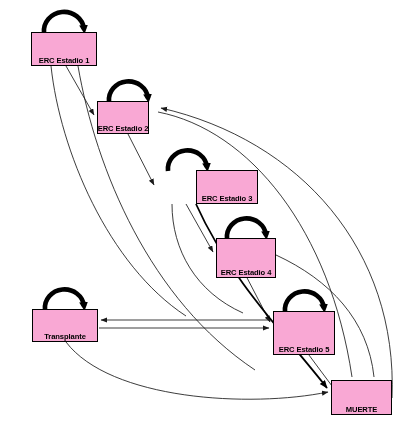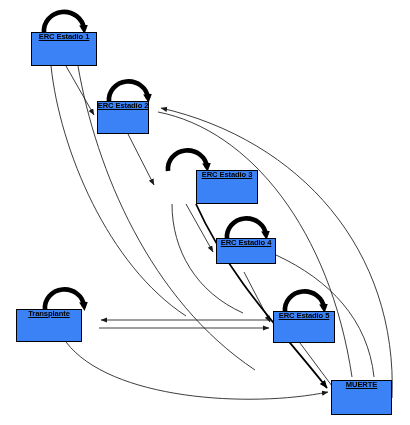--- a/index.html
+++ b/index.html
@@ -22,26 +22,25 @@
     position: absolute;
     left: 0;
     top: 0;
     width: 410px;
     height: 425px;
   }
   .node-box {
     position: absolute;
     box-sizing: border-box;
     border: 1.6px solid #000000;
-    background: #3b82f6;
+    background: #f9a8d4;
     display: flex;
-    align-items: flex-start;
+    align-items: flex-end;
     justify-content: center;
     z-index: 5;
-    text-decoration: underline;
   }
   .node-label {
     font-family: "Liberation Sans", sans-serif;
     font-size: 7.6px;
     font-weight: bold;
     color: #000000;
     letter-spacing: -0.1px;
     white-space: nowrap;
     line-height: 1;
   }
@@ -144,26 +143,26 @@
 
   <div class="node-box" id="node-erc1" style="left: 31px; top: 32px; width: 66px; height: 34px;">
     <span class="node-label">ERC Estadio 1</span>
   </div>
   <div class="node-box" id="node-erc2" style="left: 97px; top: 101px; width: 52px; height: 33px;">
     <span class="node-label">ERC Estadio 2</span>
   </div>
   <div class="node-box" id="node-erc3" style="left: 156px; top: 170px; width: 62px; height: 34px; margin-left: 40px;">
     <span class="node-label">ERC Estadio 3</span>
   </div>
-  <div class="node-box" id="node-erc4" style="left: 216px; top: 238px; width: 60px; height: 26px;">
+  <div class="node-box" id="node-erc4" style="left: 216px; top: 238px; width: 60px; height: 40px;">
     <span class="node-label">ERC Estadio 4</span>
   </div>
-  <div class="node-box" id="node-erc5" style="left: 273px; top: 311px; width: 62px; height: 32px;">
+  <div class="node-box" id="node-erc5" style="left: 273px; top: 311px; width: 62px; height: 44px;">
     <span class="node-label">ERC Estadio 5</span>
   </div>
-  <div class="node-box" id="node-transplante" style="left: 16px; top: 309px; width: 66px; height: 33px;">
+  <div class="node-box" id="node-transplante" style="left: 32px; top: 309px; width: 66px; height: 33px;">
     <span class="node-label">Transplante</span>
   </div>
   <div class="node-box" id="node-muerte" style="left: 331px; top: 380px; width: 61px; height: 35px;">
     <span class="node-label">MUERTE</span>
   </div>
 
 </div>
 
 </body></html>

